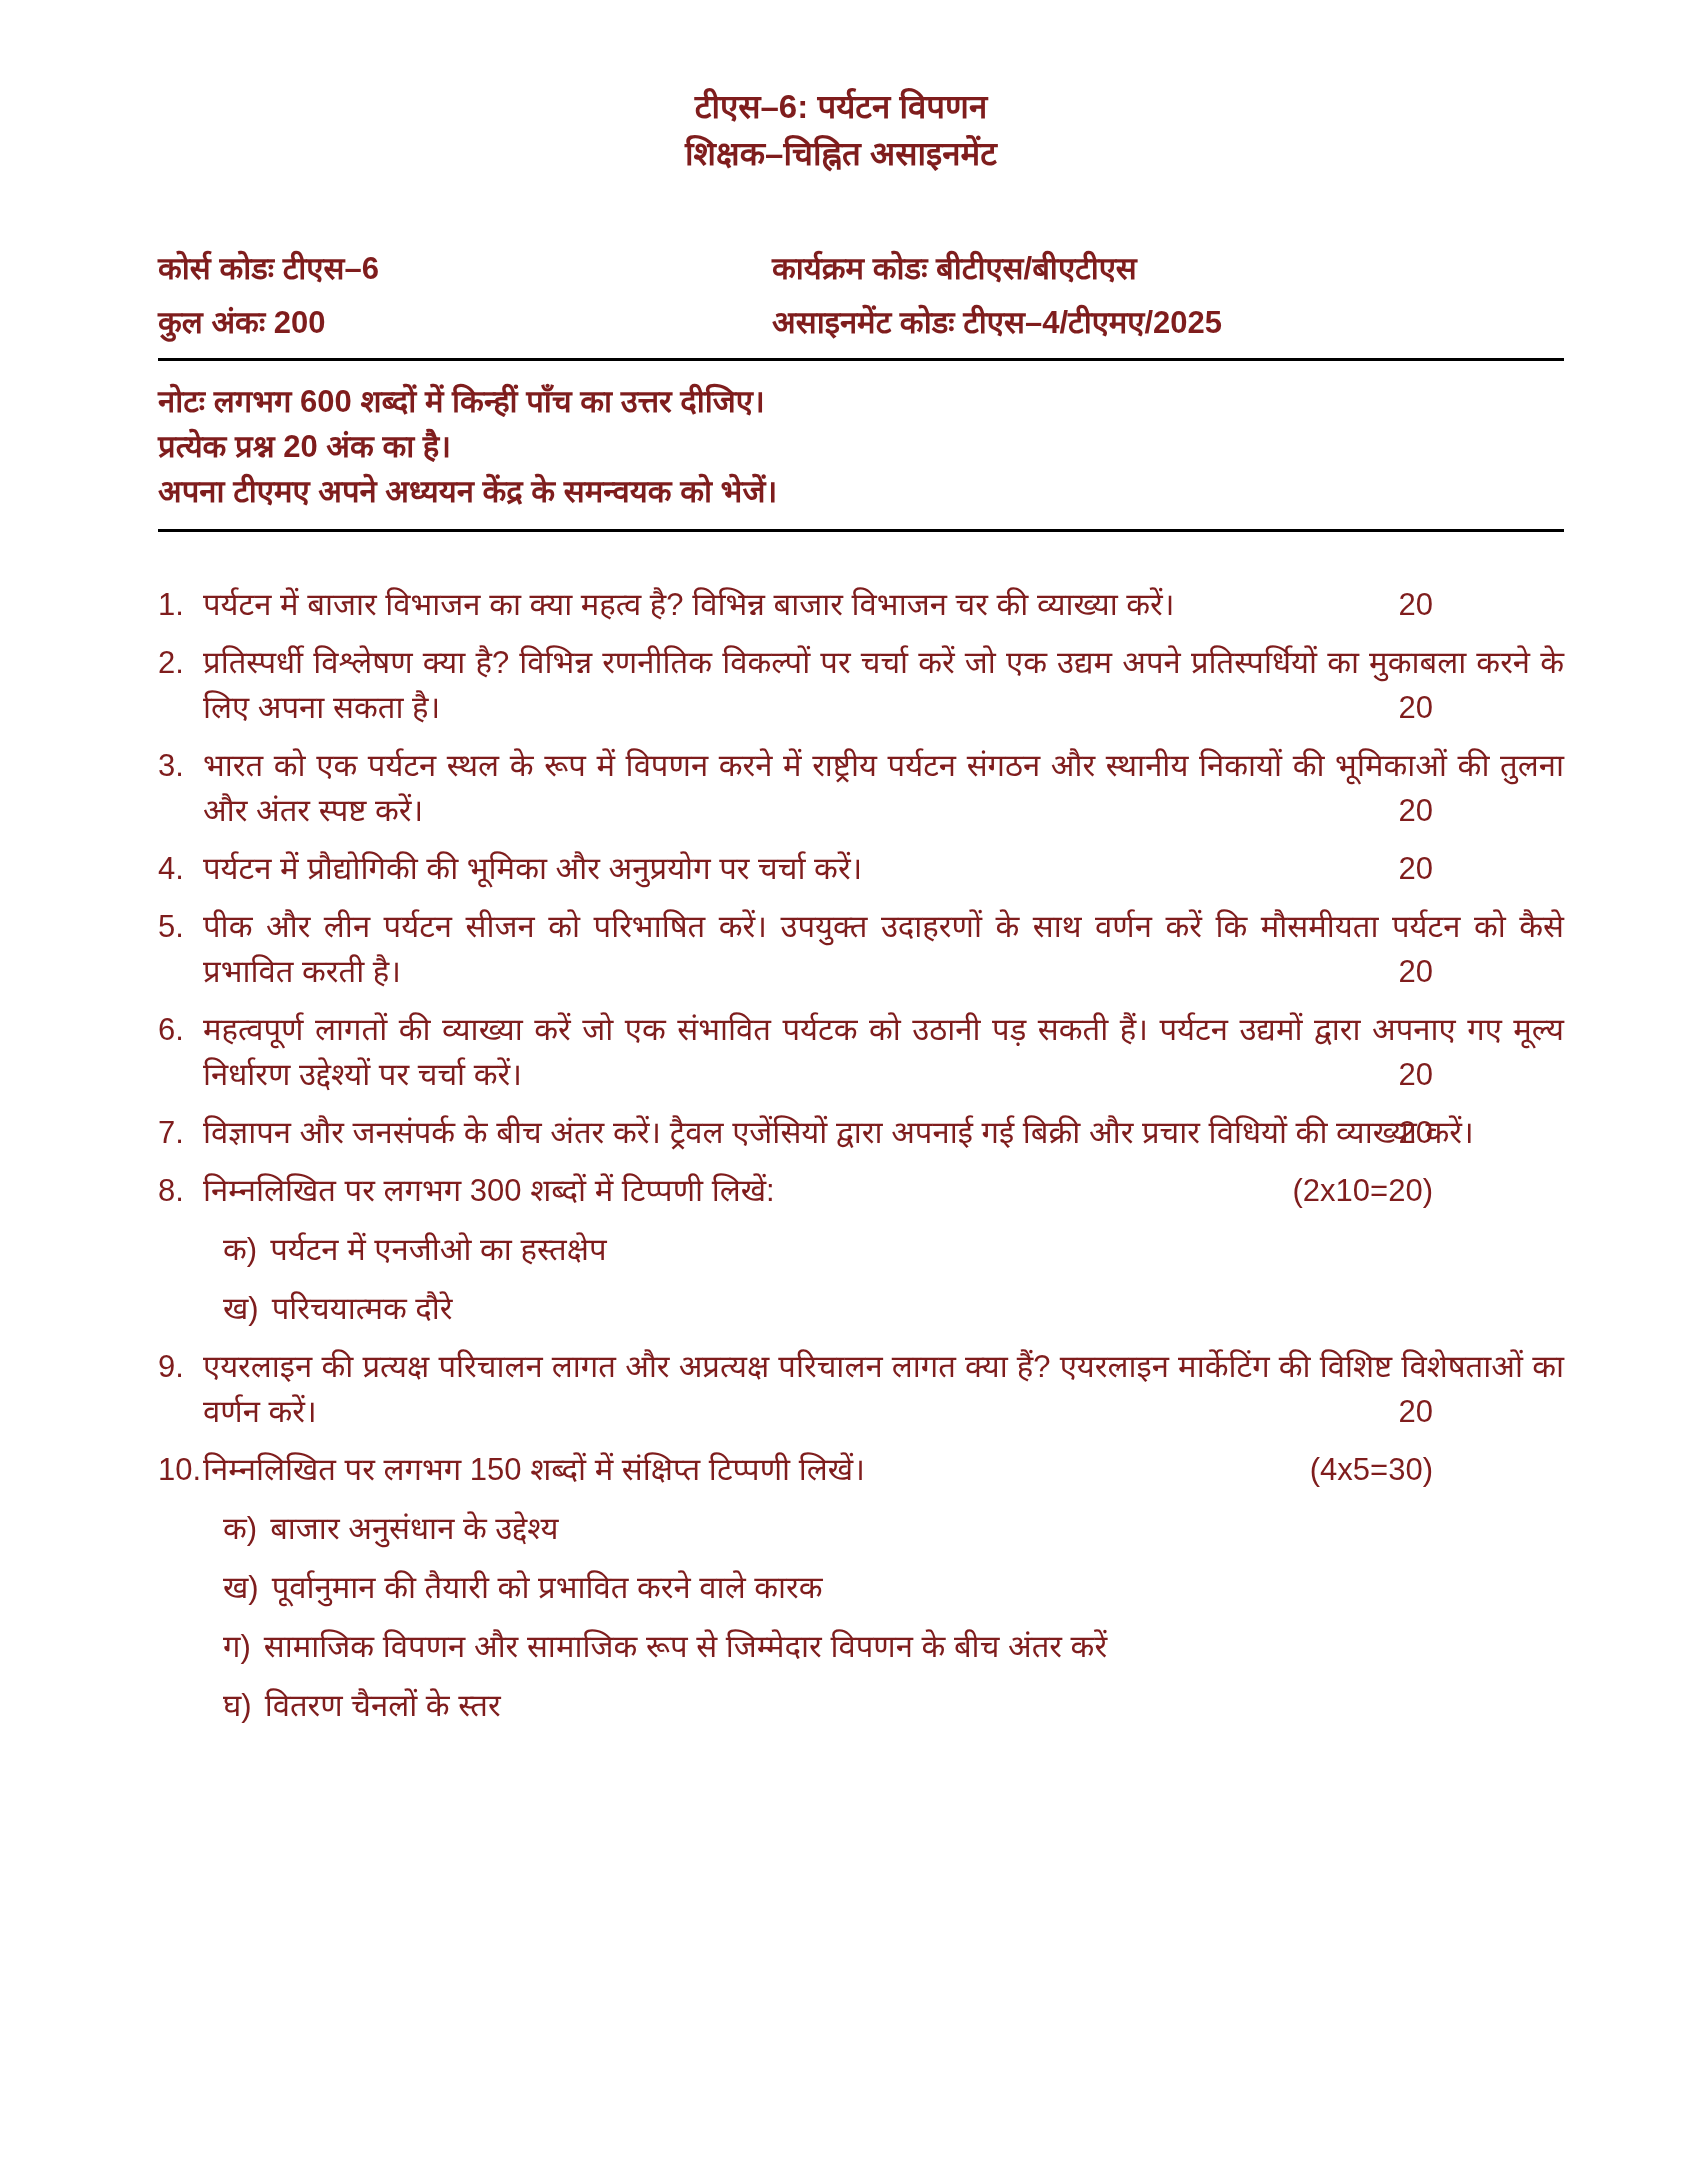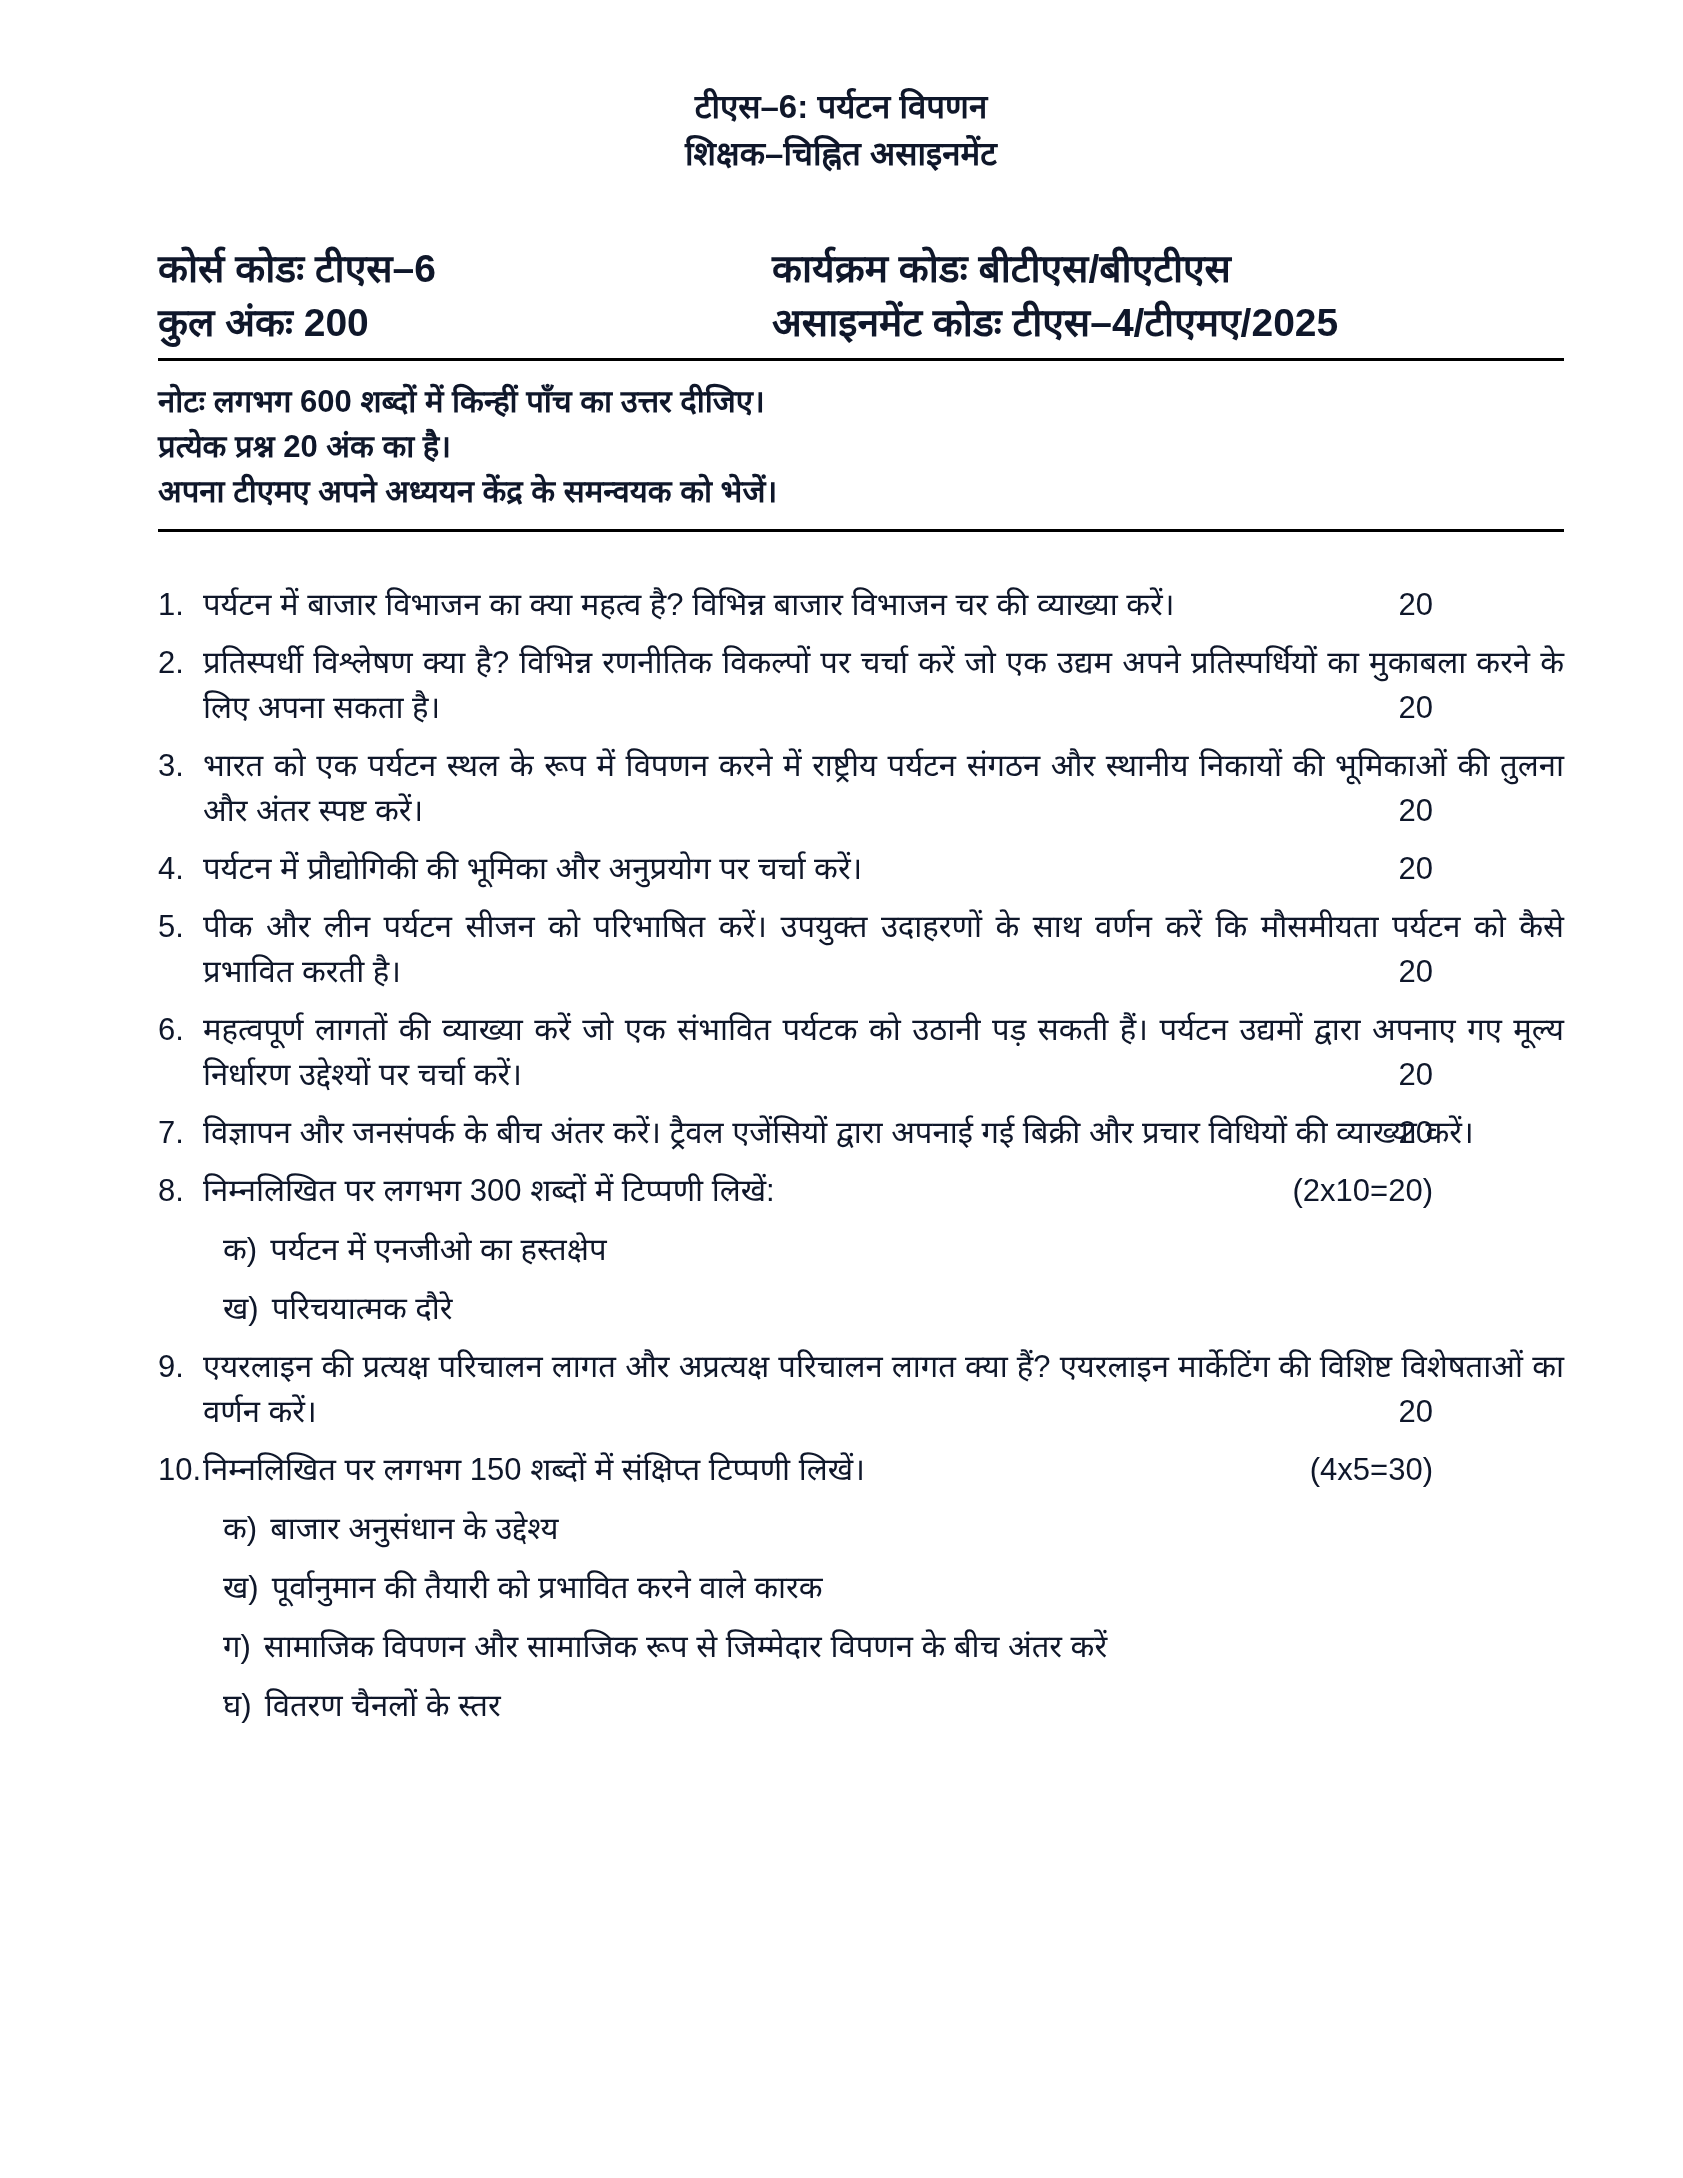--- a/index.html
+++ b/index.html
@@ -1,34 +1,34 @@
 <!DOCTYPE html>
 <html lang="hi"><head>
 <meta charset="utf-8">
 <style>
   * { margin:0; padding:0; box-sizing:border-box; }
   html,body { background:#ffffff; }
   .page {
     position:relative;
     width:1683px; height:2178px;
-    background:#ffffff; color:#0f172a;
+    background:#ffffff; color:#7f1d1d;
     font-family:"Liberation Sans","DejaVu Sans",sans-serif;
     padding:83px 119px 0 158px;
     overflow:hidden;
   }
   .header {
     text-align:center;
     font-weight:700;
     font-size:33px;
     line-height:47px;
     margin-left:-40px;
   }
   .meta {
     margin-top:65px;
-    font-size:39px;
+    font-size:31px;
     font-weight:700;
   }
   .meta-row { display:flex; line-height:54px; }
   .meta-left { width:614px; flex:0 0 614px; }
   .meta-right { flex:1; }
   .rule { border-top:3px solid #000; margin-top:8px; }
   .notes {
     font-size:31px; font-weight:700;
     line-height:45px;
     padding:18px 0 7px 0;

